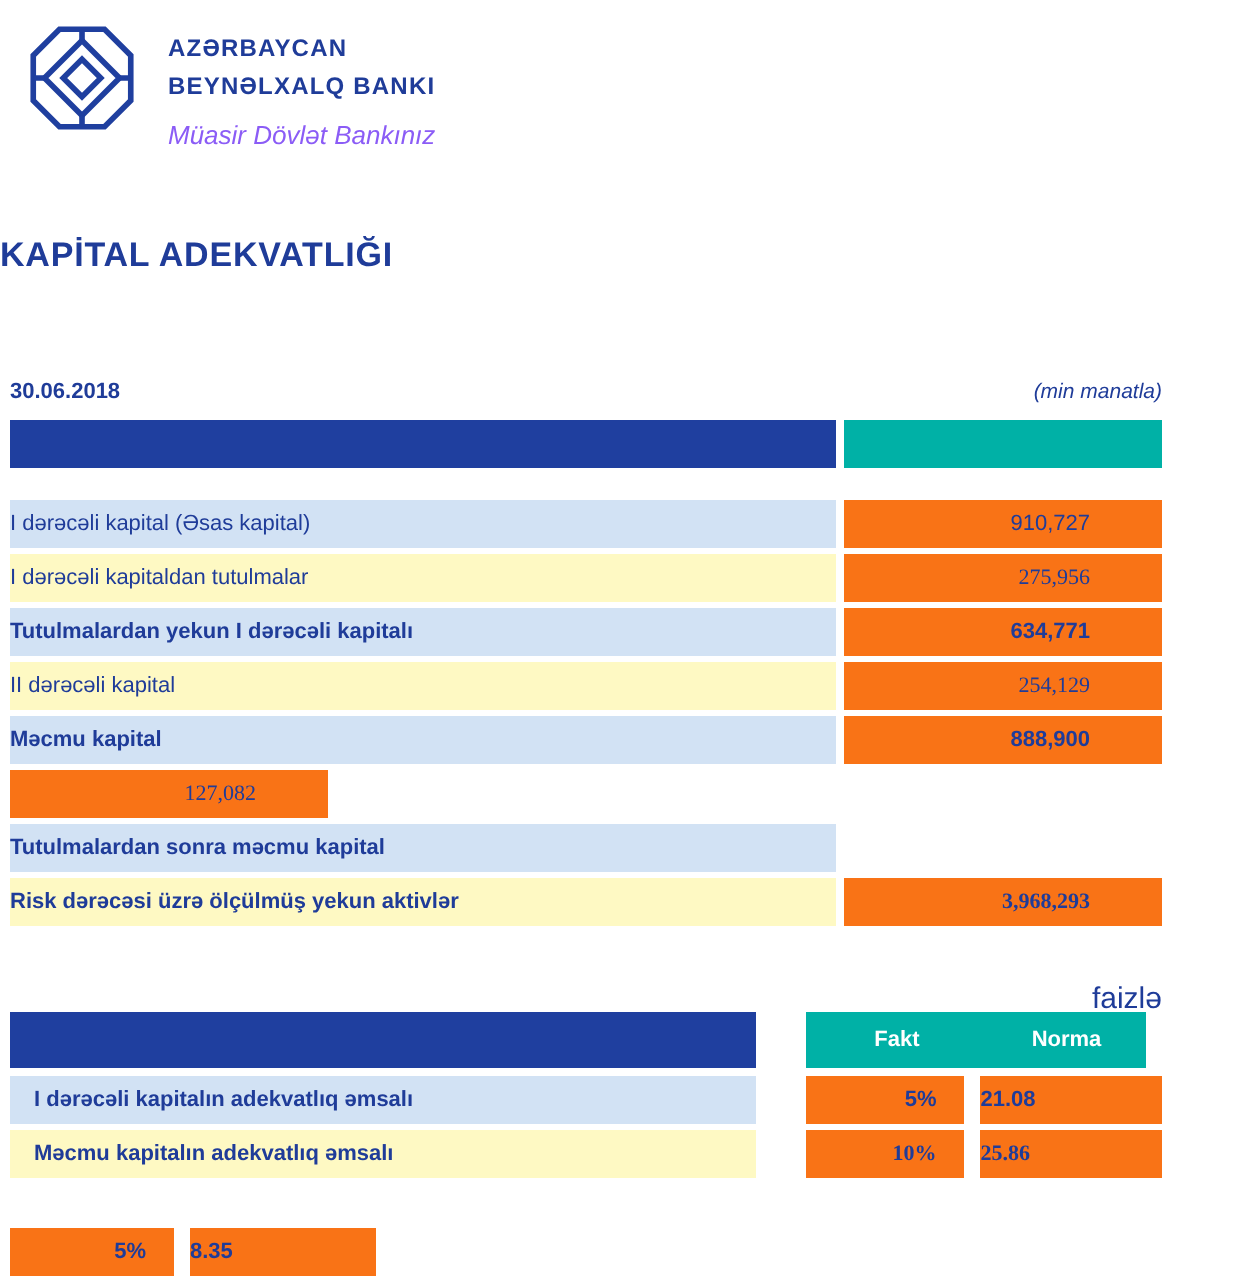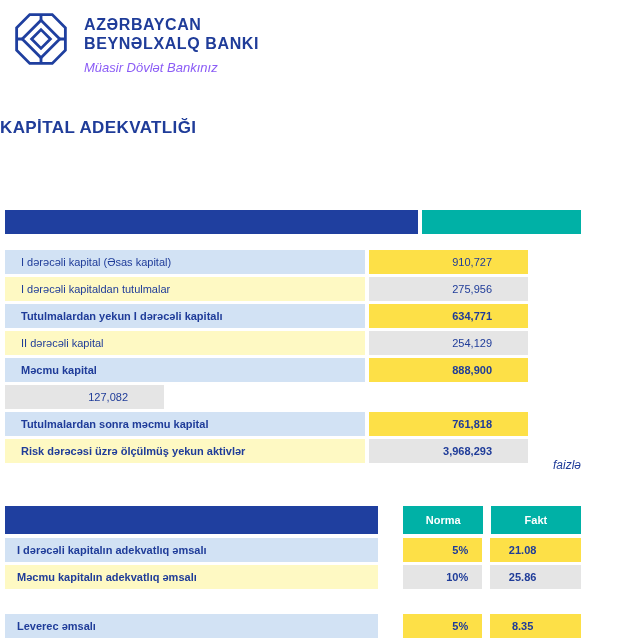--- a/index.html
+++ b/index.html
@@ -9,21 +9,21 @@
     background:#ffffff;
     font-family:"Liberation Sans", sans-serif;
     color:#1f3c99;
     overflow:hidden;
   }
 
   
   .bank-header { position:absolute; top:8px; left:10px; display:flex; gap:12px; }
   .logo-box { width:62px; height:62px; display:flex; align-items:center; justify-content:center; }
   .bank-text { padding-top:7px; }
-  .bank-name { font-size:16px; font-weight:bold; letter-spacing:0.6px; line-height:19px; color:#1f3c99; }
+  .bank-name { font-size:12px; font-weight:bold; letter-spacing:0.6px; line-height:19px; color:#1f3c99; }
   .slogan { margin-top:7px; font-style:italic; font-size:13px; color:#8b5cf6; }
 
   
   .report-title {
     position:absolute; top:118px; left:0; width:100%;
     font-size:17px; font-weight:bold; letter-spacing:0.4px;
     color:#1f3c99;
   }
 
   
@@ -37,41 +37,41 @@
   
   .tbl { position:absolute; left:5px; width:576px; }
   .row { display:flex; margin-bottom:3px; }
   .cell { font-size:11px; line-height:24px; height:24px; box-sizing:border-box; }
 
   
   .tbl1 { top:210px; }
   .tbl1 .hdr { height:36px; margin-bottom:4px; }
   .tbl1 .hdr .hc1 { width:413px; background:#1f3f9f; margin-right:4px; }
   .tbl1 .hdr .hc2 { width:159px; background:#00b1a6; }
-  .t1-label { width:360px; margin-right:4px; padding-left:16px; }
+  .t1-label { width:413px; margin-right:4px; padding-left:0; }
   .t1-value { width:159px; text-align:right; padding-right:36px; }
   .lbl-a { background:#d2e2f4; }
   .lbl-b { background:#fef9c3; }
-  .val-a { background:#fde047; }
-  .val-b { background:#e5e5e5; }
+  .val-a { background:#f97316; }
+  .val-b { background:#f97316;font-family:Liberation Serif, serif; }
   .bold { font-weight:bold; }
 
   
   .percent-note {
-    position:absolute; top:458px; right:39px;
-    font-size:12px; font-style:italic;
+    position:absolute; top:491px; right:39px;
+    font-size:15px; 
   }
 
   
   .tbl2 { top:506px; }
   .tbl2 .hdr { height:28px; margin-bottom:4px; }
   .tbl2 .hdr .cell { height:28px; line-height:28px; }
   .t2-label { width:385px; margin-right:25px; padding-left:12px; font-weight:bold; }
   .t2-norma { width:82px;  margin-right:8px; text-align:right; padding-right:14px; font-weight:bold; }
-  .t2-fakt  { width:93px;  text-align:center; padding-right:26px; font-weight:bold; }
+  .t2-fakt  { width:93px;  text-align:left; padding-right:26px; font-weight:bold; }
   .tbl2 .hdr .h-label { background:#1f3f9f; }
   .tbl2 .hdr .h-teal  { background:#00b1a6; color:#ffffff; text-align:center; padding:0; font-weight:bold; font-size:11px; }
   .detached { margin-top:25px; }
 </style>
 </head>
 <body>
 
 <div class="page">
 
   <div class="bank-header">
@@ -89,20 +89,24 @@
       <div class="bank-name">
         <div>AZƏRBAYCAN</div>
         <div>BEYNƏLXALQ BANKI</div>
       </div>
       <div class="slogan">Müasir Dövlət Bankınız</div>
     </div>
   </div>
 
   <div class="report-title">KAPİTAL ADEKVATLIĞI</div>
 
+  <div class="meta-row">
+    <span class="report-date">30.06.2018</span>
+    <span class="unit-note">(min manatla)</span>
+  </div>
 
   <div class="tbl tbl1">
     <div class="row hdr">
       <div class="cell hc1"></div>
       <div class="cell hc2"></div>
     </div>
 
     <div class="row">
       <div class="cell t1-label lbl-a">I dərəcəli kapital (Əsas kapital)</div>
       <div class="cell t1-value val-a">910,727</div>
@@ -121,47 +125,45 @@
     </div>
     <div class="row">
       <div class="cell t1-label lbl-a bold">Məcmu kapital</div>
       <div class="cell t1-value val-a bold">888,900</div>
     </div>
     <div class="row">
       <div class="cell t1-value val-b">127,082</div>
     </div>
     <div class="row">
       <div class="cell t1-label lbl-a bold">Tutulmalardan sonra məcmu kapital</div>
-      <div class="cell t1-value val-a bold">761,818</div>
     </div>
     <div class="row">
       <div class="cell t1-label lbl-b bold">Risk dərəcəsi üzrə ölçülmüş yekun aktivlər</div>
       <div class="cell t1-value val-b bold">3,968,293</div>
     </div>
   </div>
 
   <div class="percent-note">faizlə</div>
 
   <div class="tbl tbl2">
     <div class="row hdr">
       <div class="cell t2-label h-label"></div>
+      <div class="cell t2-fakt h-teal">Fakt</div>
       <div class="cell t2-norma h-teal">Norma</div>
-      <div class="cell t2-fakt h-teal">Fakt</div>
     </div>
 
     <div class="row">
       <div class="cell t2-label lbl-a">I dərəcəli kapitalın adekvatlıq əmsalı</div>
       <div class="cell t2-norma val-a">5%</div>
       <div class="cell t2-fakt val-a">21.08</div>
     </div>
     <div class="row">
       <div class="cell t2-label lbl-b">Məcmu kapitalın adekvatlıq əmsalı</div>
       <div class="cell t2-norma val-b">10%</div>
       <div class="cell t2-fakt val-b">25.86</div>
     </div>
     <div class="row detached">
-      <div class="cell t2-label lbl-a">Leverec əmsalı</div>
       <div class="cell t2-norma val-a">5%</div>
       <div class="cell t2-fakt val-a">8.35</div>
     </div>
   </div>
 
 </div>
 
 </body></html>

